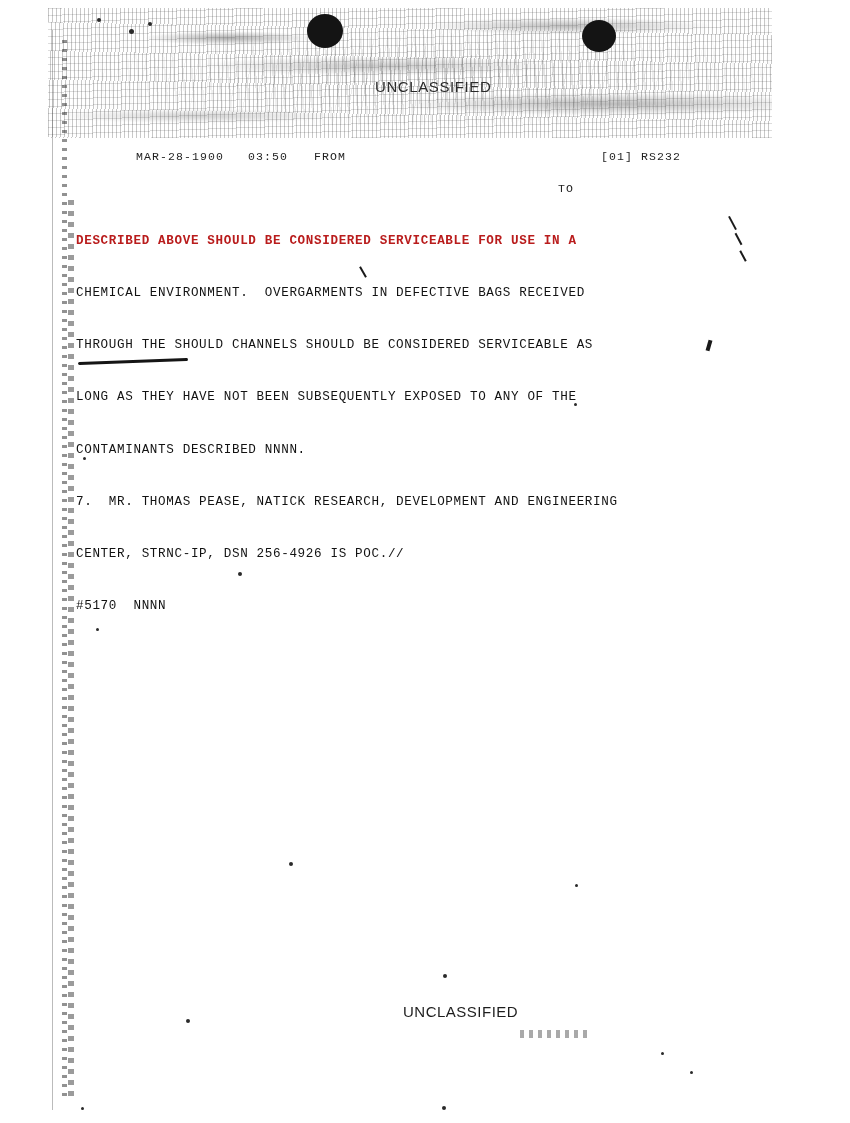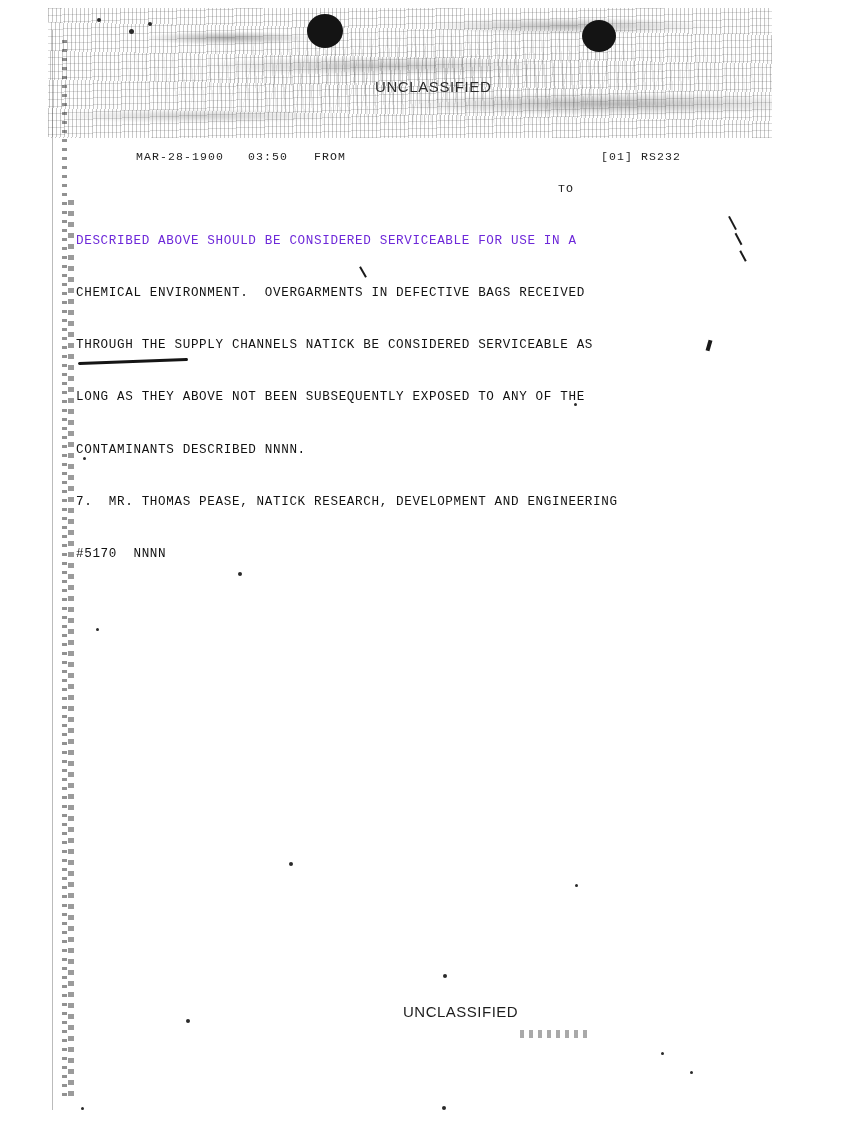--- a/index.html
+++ b/index.html
@@ -144,21 +144,21 @@
     top: 198px;
     width: 720px;
     font-family: "Liberation Mono", monospace;
     font-size: 12.6px;
     line-height: 17.4px;
     letter-spacing: 0.65px;
     color: #121212;
     white-space: pre;
   }
   .body-text .ln { display: block; }
-  .body-text .faint { color: #6d28d9; }
+  .body-text .faint { color: #b91c1c; font-weight: bold; }
 
   
   .pen {
     position: absolute;
     background: #1a1a1a;
   }
   .pen-1 { left: 725px; top: 222px; width: 15px; height: 2px; transform: rotate(62deg); }
   .pen-2 { left: 732px; top: 238px; width: 13px; height: 2px; transform: rotate(62deg); }
   .pen-3 { left: 737px; top: 255px; width: 12px; height: 2px; transform: rotate(62deg); }
   .pen-4 { left: 357px; top: 271px; width: 12px; height: 2px; transform: rotate(60deg); }
@@ -223,24 +223,25 @@
     <span class="fx-time">03:50</span>
     <span class="fx-from">FROM</span>
     <span class="fx-to">TO</span>
     <span class="fx-dest">[01] RS232</span>
     <span class="fx-page">P.01</span>
   </div>
 
   <div class="body-text">
     <span class="ln faint">DESCRIBED ABOVE SHOULD BE CONSIDERED SERVICEABLE FOR USE IN A</span>
     <span class="ln">CHEMICAL ENVIRONMENT.  OVERGARMENTS IN DEFECTIVE BAGS RECEIVED</span>
-    <span class="ln">THROUGH THE SUPPLY CHANNELS NATICK BE CONSIDERED SERVICEABLE AS</span>
-    <span class="ln">LONG AS THEY ABOVE NOT BEEN SUBSEQUENTLY EXPOSED TO ANY OF THE</span>
+    <span class="ln">THROUGH THE SHOULD CHANNELS SHOULD BE CONSIDERED SERVICEABLE AS</span>
+    <span class="ln">LONG AS THEY HAVE NOT BEEN SUBSEQUENTLY EXPOSED TO ANY OF THE</span>
     <span class="ln">CONTAMINANTS DESCRIBED NNNN.</span>
     <span class="ln">7.  MR. THOMAS PEASE, NATICK RESEARCH, DEVELOPMENT AND ENGINEERING</span>
+    <span class="ln">CENTER, STRNC-IP, DSN 256-4926 IS POC.//</span>
     <span class="ln">#5170  NNNN</span>
   </div>
 
   <div class="pen pen-1"></div>
   <div class="pen pen-2"></div>
   <div class="pen pen-3"></div>
   <div class="pen pen-4"></div>
   <div class="pen pen-5"></div>
   <div class="underline-mark"></div>
 

